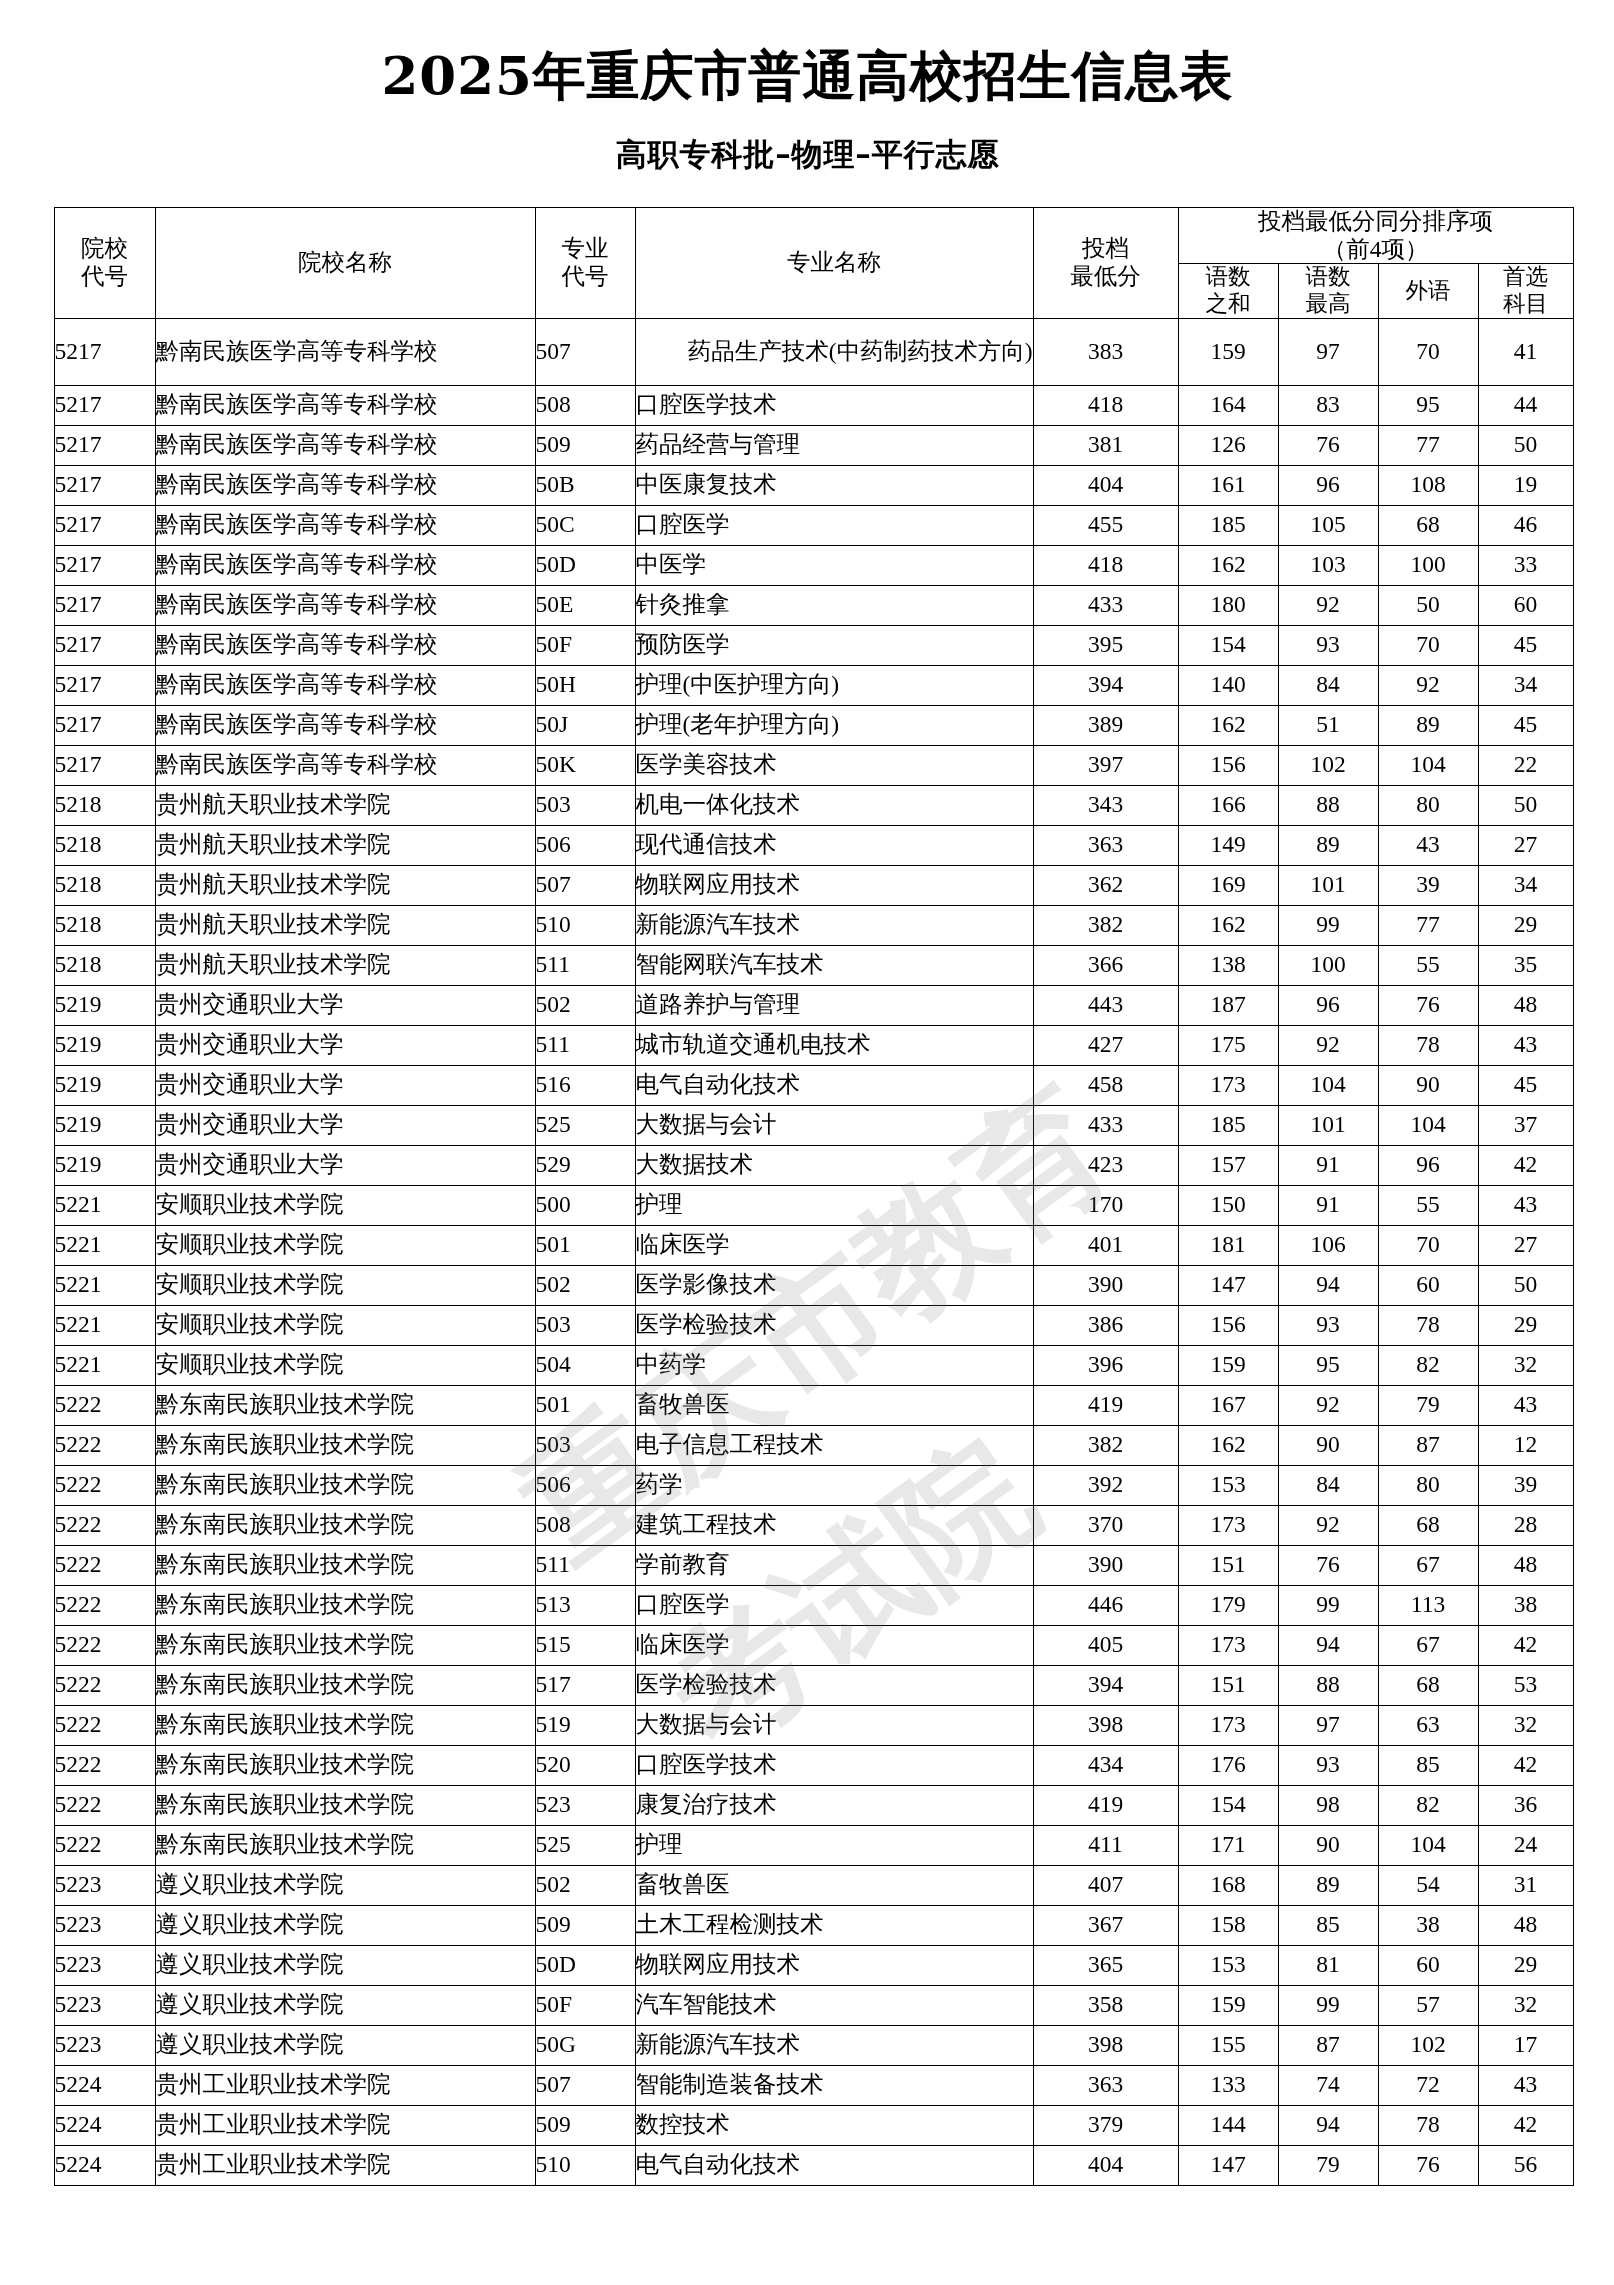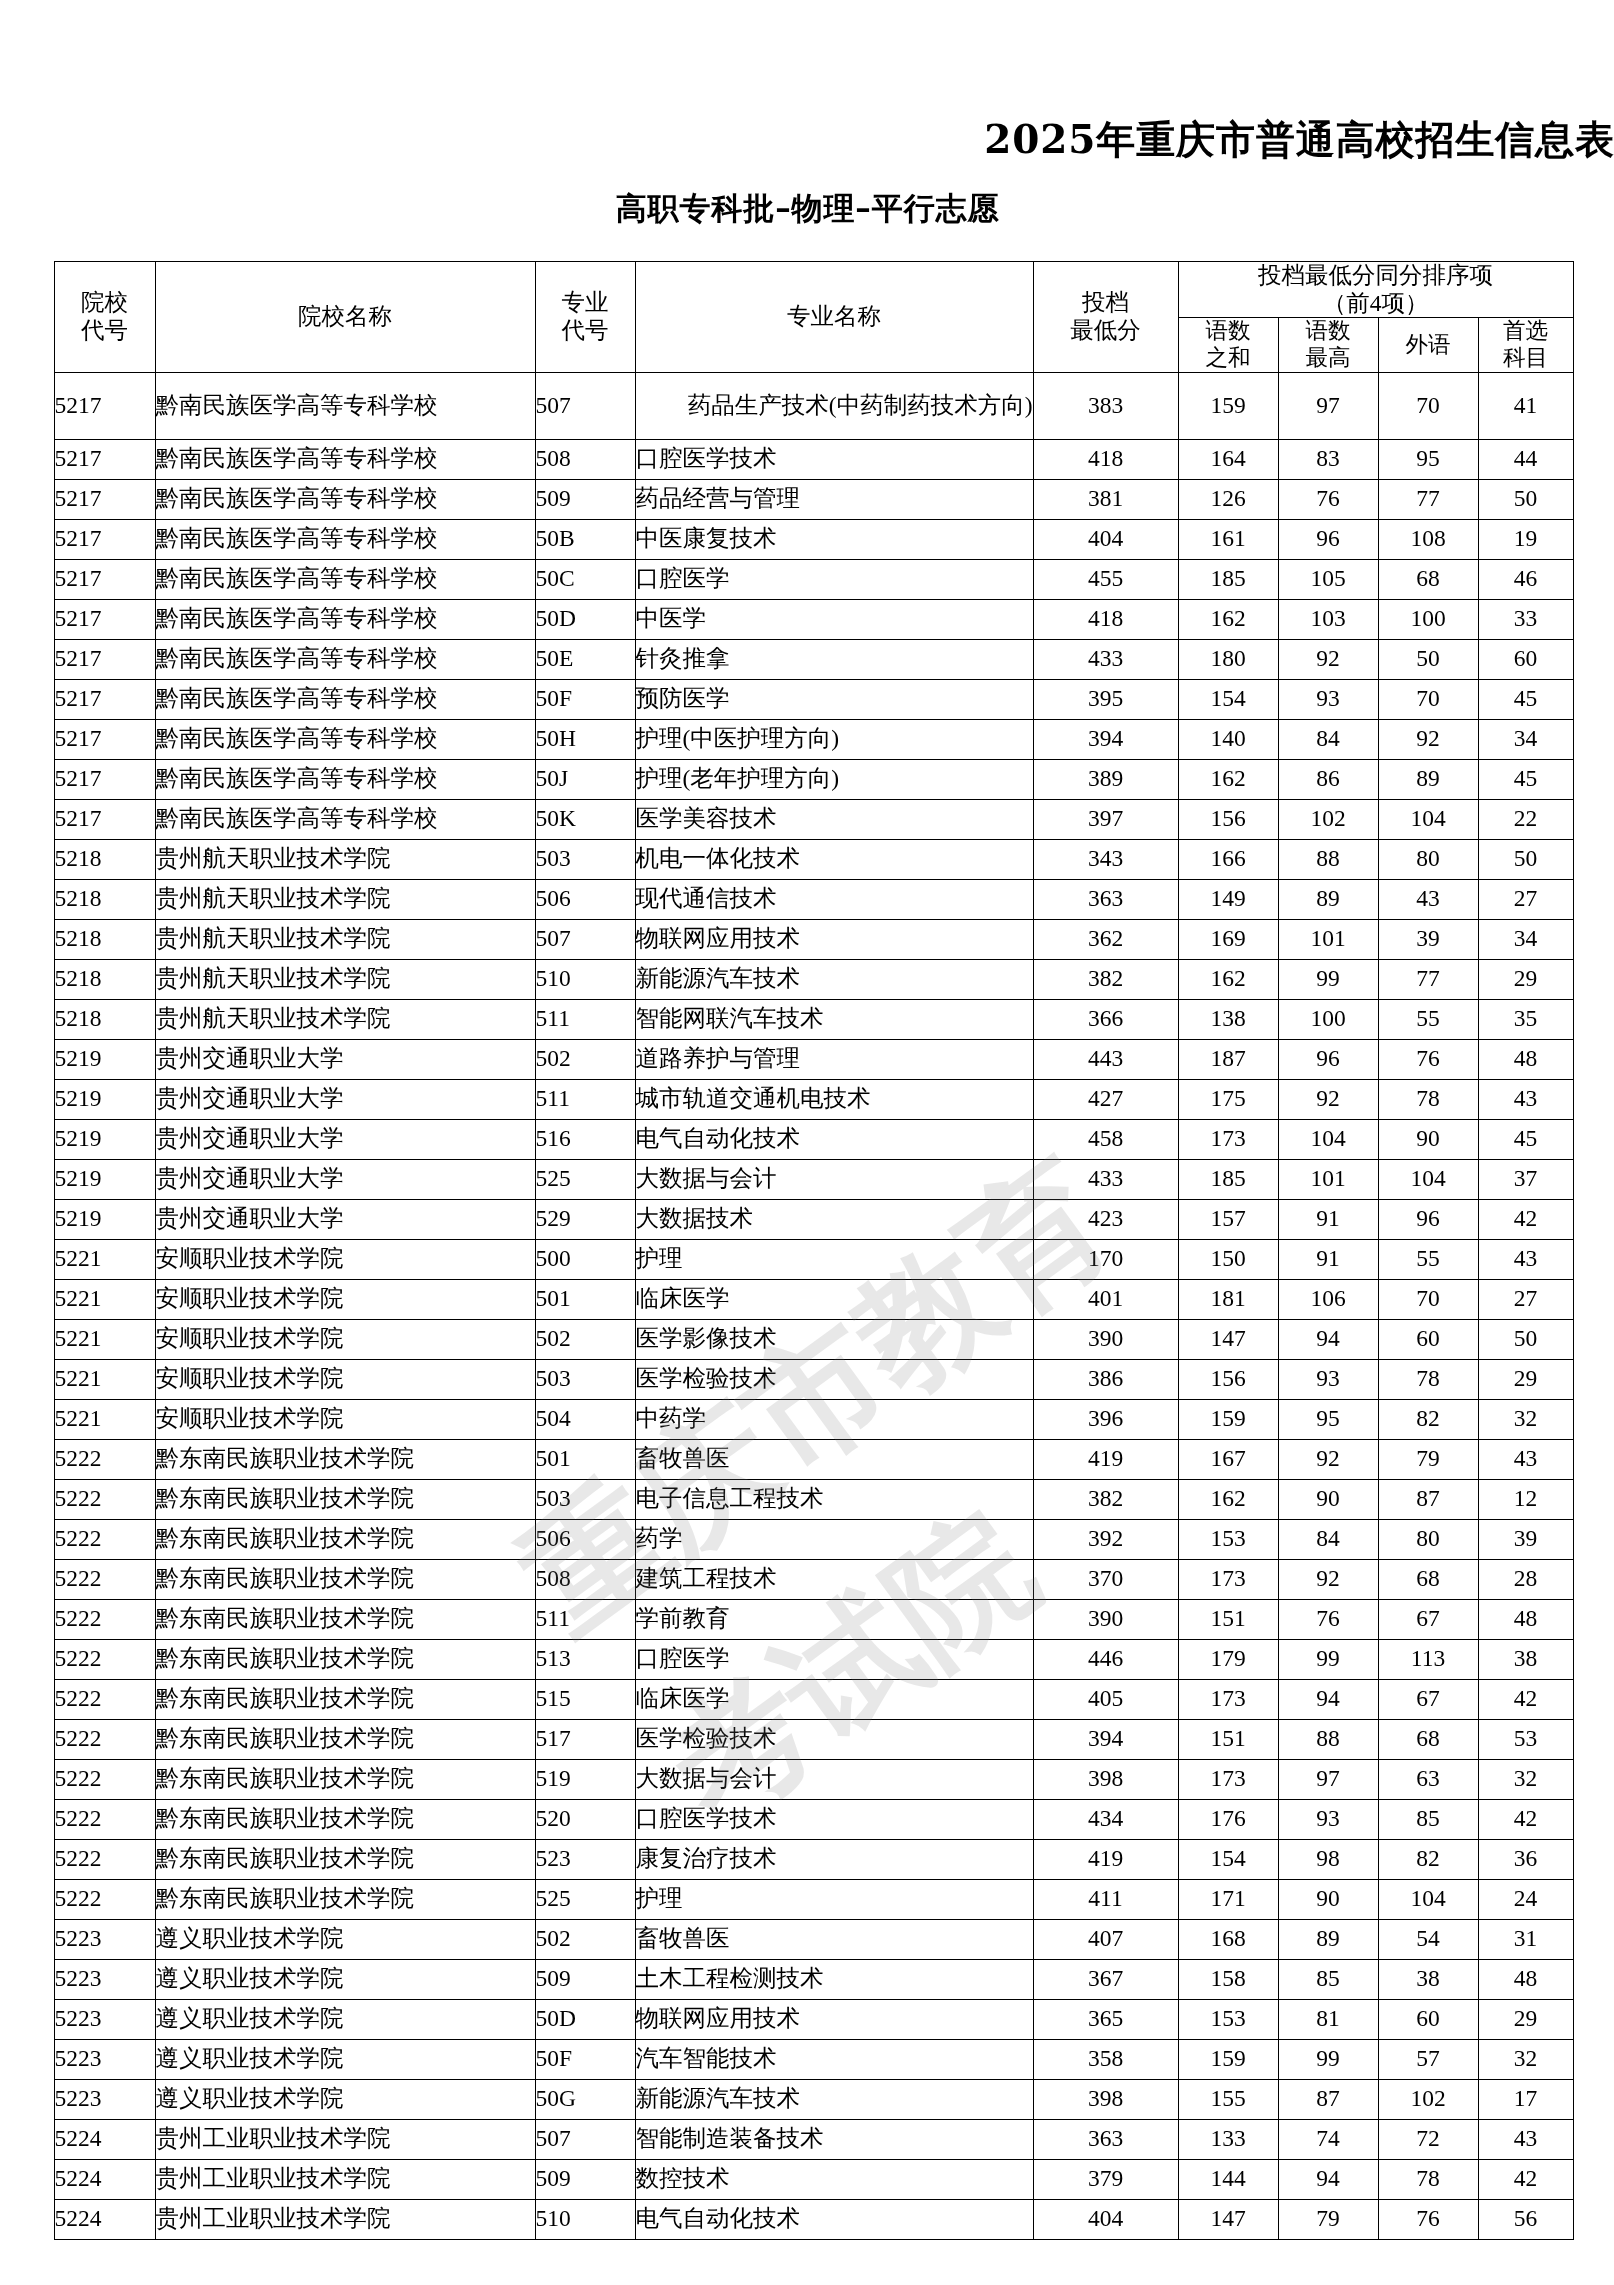--- a/index.html
+++ b/index.html
@@ -16,25 +16,25 @@
     overflow: hidden;
   }
   .page {
     position: relative;
     width: 1615px;
     height: 2285px;
     box-sizing: border-box;
     padding: 0;
   }
   .doc-title {
-    text-align: right;
-    font-size: 39px;
+    text-align: center;
+    font-size: 53px;
     font-weight: bold;
     letter-spacing: 0.9px;
-    margin-top: 113px;
+    margin-top: 41px;
     font-family: "DejaVu Serif", "Liberation Serif", serif;
   }
   .doc-subtitle {
     text-align: center;
     font-size: 31px;
     font-weight: bold;
     margin-top: 21px;
     letter-spacing: 0.9px;
     font-family: "DejaVu Serif", "Liberation Serif", serif;
   }
@@ -289,21 +289,21 @@
             <td class="num">92</td>
             <td class="num">34</td>
           </tr>
           <tr>
             <td class="code">5217</td>
             <td class="school">黔南民族医学高等专科学校</td>
             <td class="mcode">50J</td>
             <td class="major">护理(老年护理方向)</td>
             <td class="num">389</td>
             <td class="num">162</td>
-            <td class="num">86</td>
+            <td class="num">51</td>
             <td class="num">89</td>
             <td class="num">45</td>
           </tr>
           <tr>
             <td class="code">5217</td>
             <td class="school">黔南民族医学高等专科学校</td>
             <td class="mcode">50K</td>
             <td class="major">医学美容技术</td>
             <td class="num">397</td>
             <td class="num">156</td>

